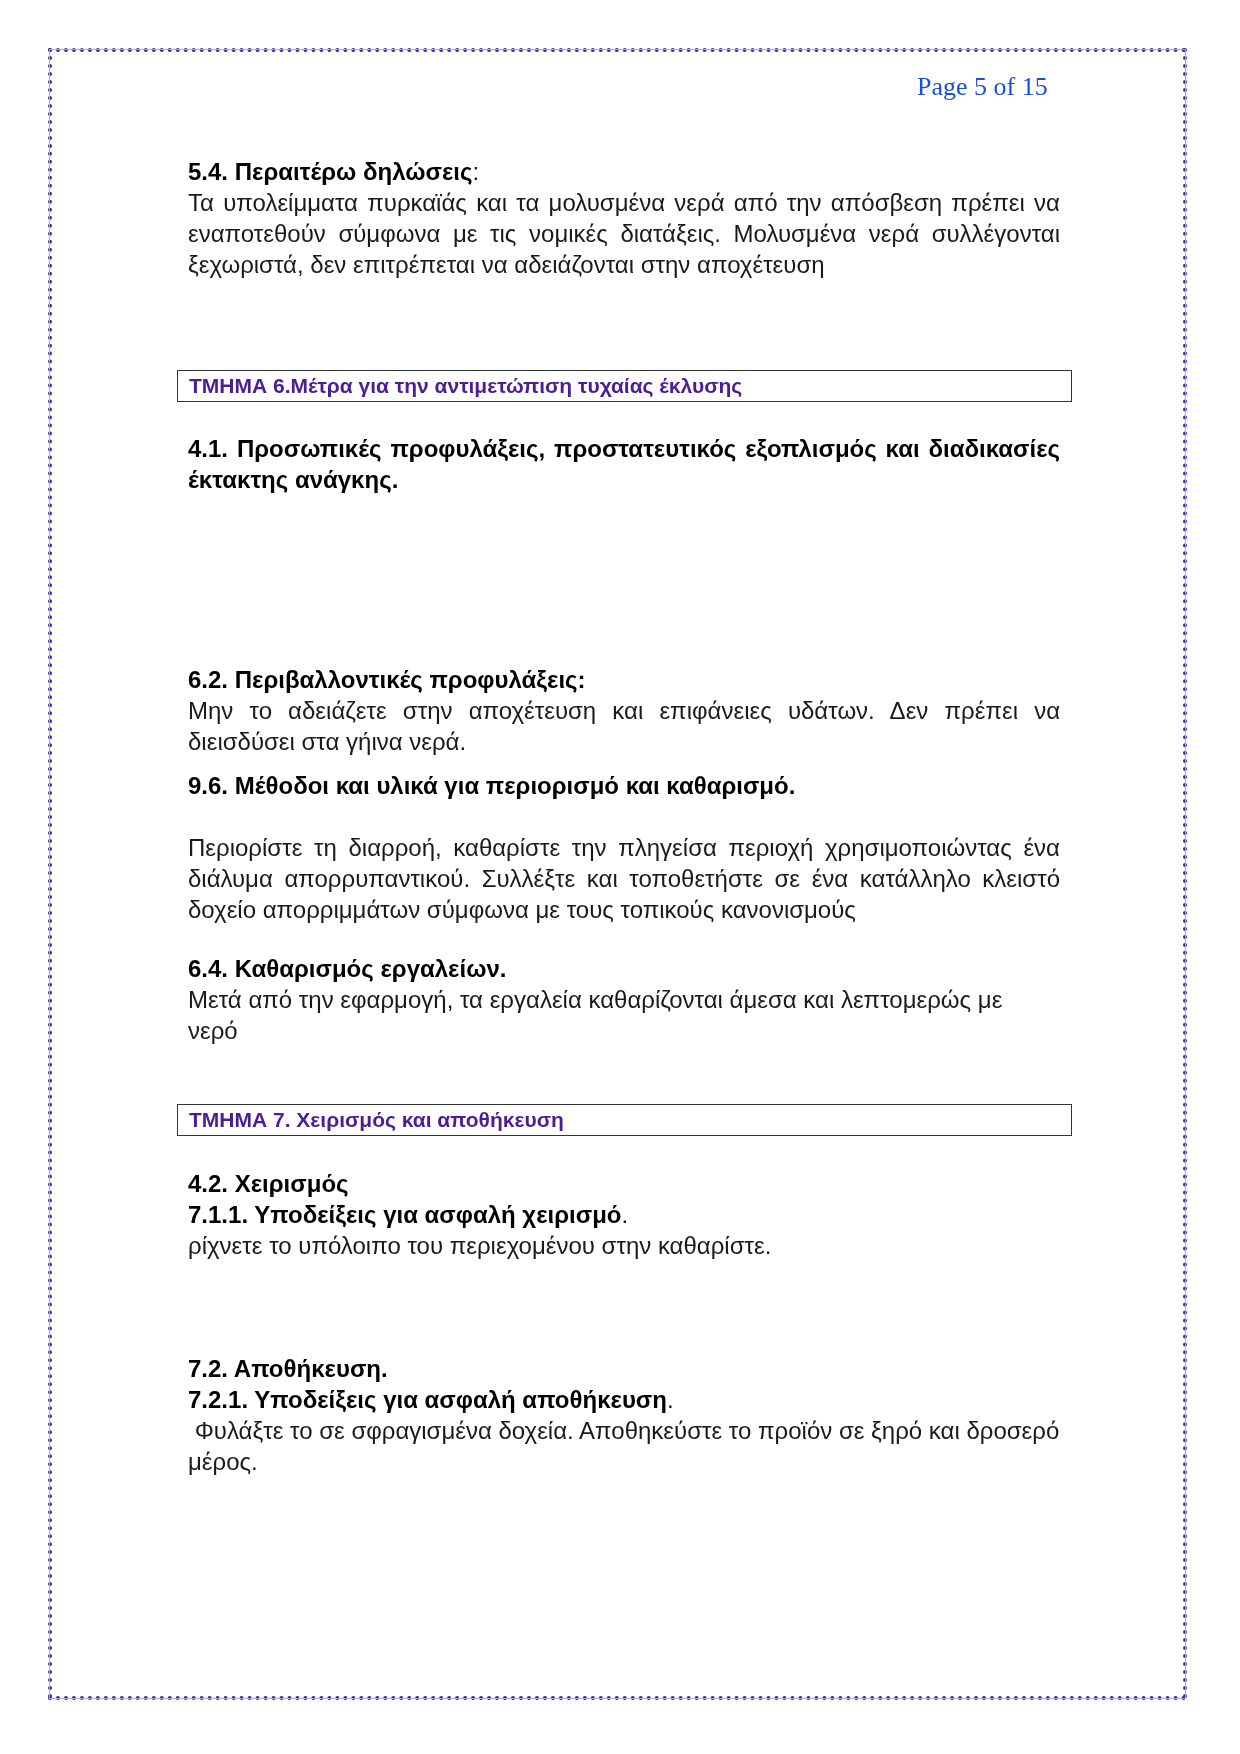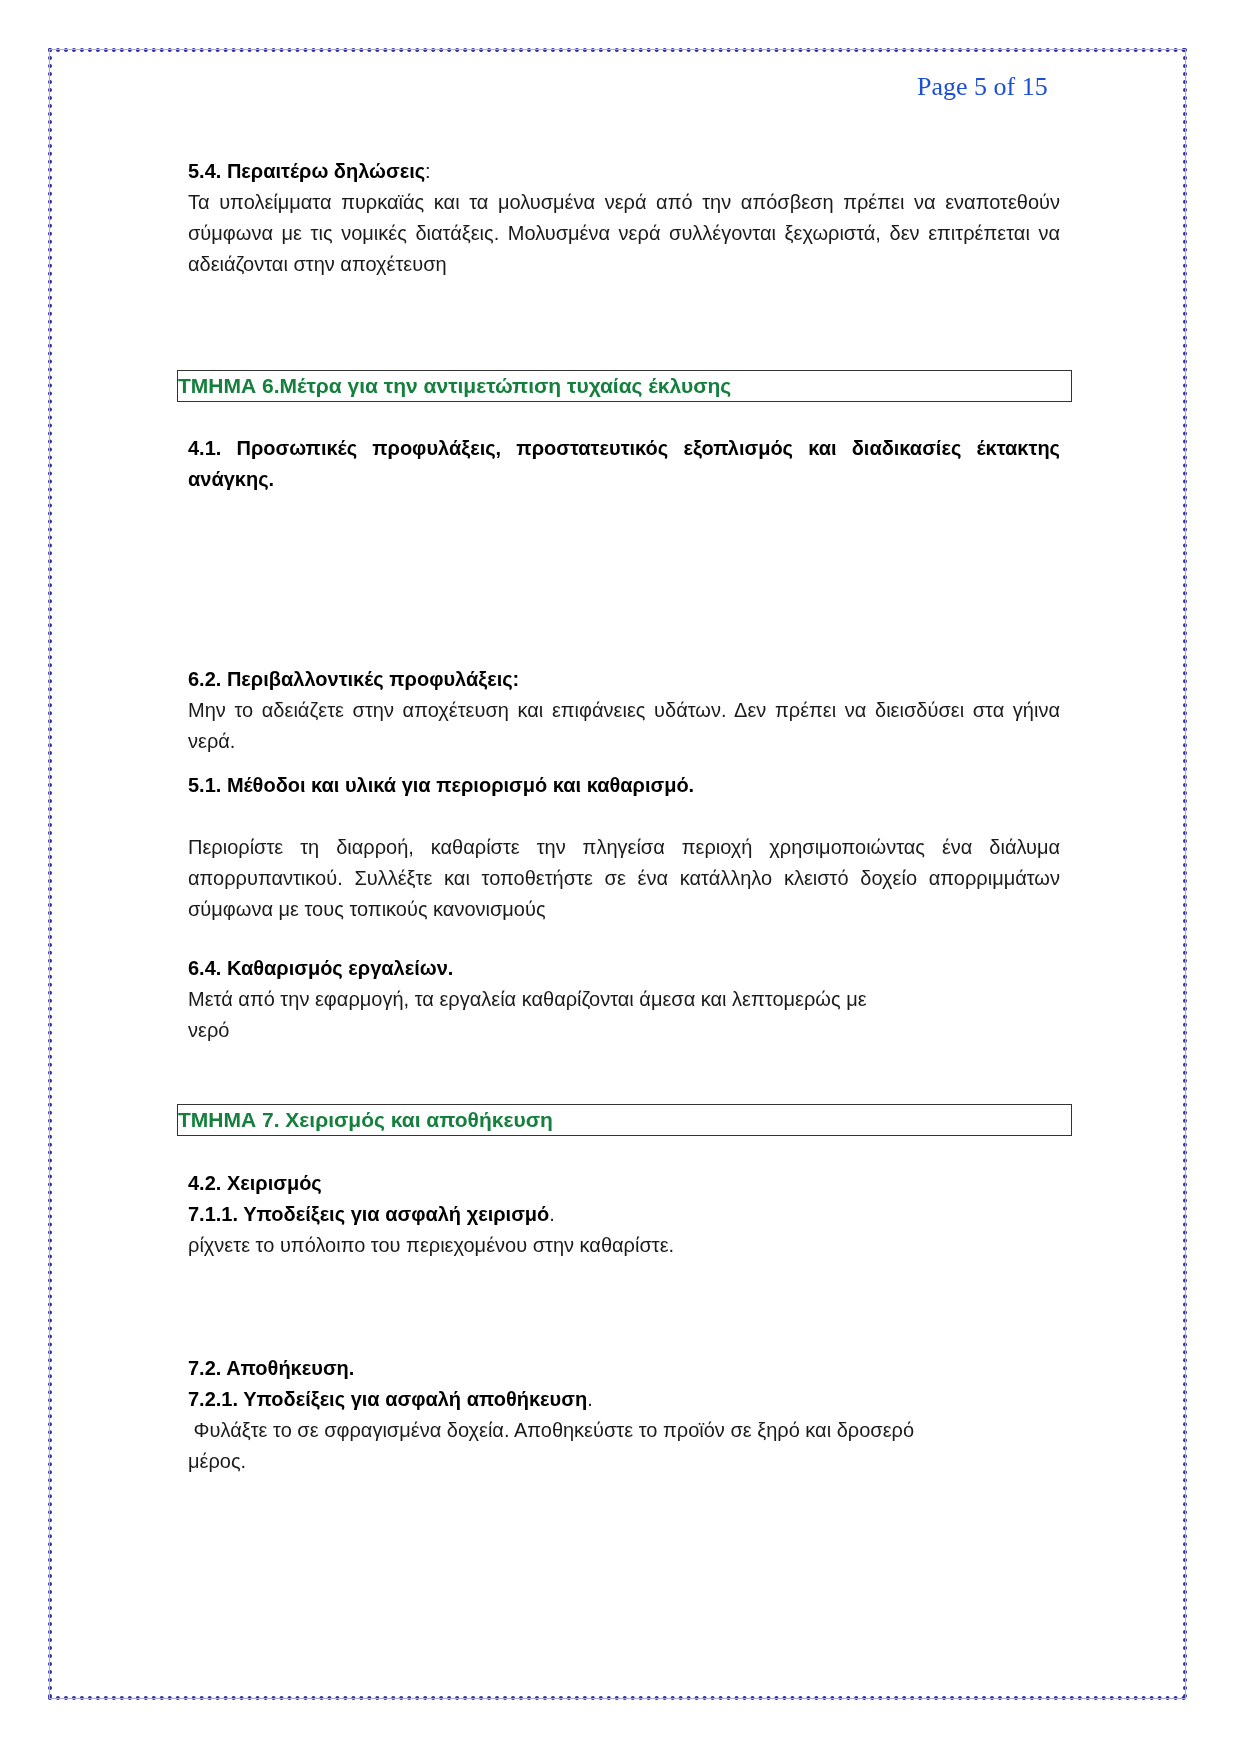--- a/index.html
+++ b/index.html
@@ -10,25 +10,25 @@
     border: 4px dotted #2e2e9a;
     outline: 1px solid #a9a9e0; outline-offset: -2px;
   }
   .page-number {
     position: absolute; left: 917px; top: 72px;
     font-family: "Liberation Serif", serif; font-size: 26px; color: #1d4ed8;
   }
   .h { font-weight: bold; color: #000; }
   .section-box {
     position: absolute; left: 177px; width: 895px; height: 32px; box-sizing: border-box;
-    border: 1.5px solid #333; 
-    font-family: "Liberation Sans", sans-serif; font-weight: bold; font-size: 21px; line-height: 30px; color: #15803d;
+    border: 1.5px solid #333; padding-left: 11px;
+    font-family: "Liberation Sans", sans-serif; font-weight: bold; font-size: 21px; line-height: 30px; color: #4c1d95;
   }
   .block { position: absolute; left: 188px; width: 872px;
-    font-family: "Liberation Sans", sans-serif; font-size: 20px; line-height: 31px; color: #1a1a1a; }
+    font-family: "Liberation Sans", sans-serif; font-size: 24px; line-height: 31px; color: #1a1a1a; }
   .block p { margin: 0; text-align: justify; }
   .block p.left { text-align: left; }
   .tail { font-weight: normal; }
 </style>
 </head>
 <body>
 
 <div class="page-border"></div>
 
 <div class="page-number">Page 5 of 15</div>
@@ -45,21 +45,21 @@
 <div class="block" style="top:433px;">
   <p class="h" style="text-align-last:left;">4.1. Προσωπικές προφυλάξεις, προστατευτικός εξοπλισμός και διαδικασίες έκτακτης ανάγκης.</p>
 </div>
 
 <div class="block" style="top:616px;margin-top:48px;">
   <p class="h left">6.2. Περιβαλλοντικές προφυλάξεις:</p>
   <p style="text-align-last:left;">Μην το αδειάζετε στην αποχέτευση και επιφάνειες υδάτων. Δεν πρέπει να διεισδύσει στα γήινα νερά.</p>
 </div>
 
 <div class="block" style="top:770px;">
-  <p class="h left">5.1. Μέθοδοι και υλικά για περιορισμό και καθαρισμό.</p>
+  <p class="h left">9.6. Μέθοδοι και υλικά για περιορισμό και καθαρισμό.</p>
   <p style="height:31px;"></p>
   <p style="text-align-last:left;">Περιορίστε τη διαρροή, καθαρίστε την πληγείσα περιοχή χρησιμοποιώντας ένα διάλυμα απορρυπαντικού. Συλλέξτε και τοποθετήστε σε ένα κατάλληλο κλειστό δοχείο απορριμμάτων σύμφωνα με τους τοπικούς κανονισμούς</p>
 </div>
 
 <div class="block" style="top:953px;">
   <p class="h left">6.4. Καθαρισμός εργαλείων.</p>
   <p class="left">Μετά από την εφαρμογή, τα εργαλεία καθαρίζονται άμεσα και λεπτομερώς με</p>
   <p class="left">νερό</p>
 </div>
 

